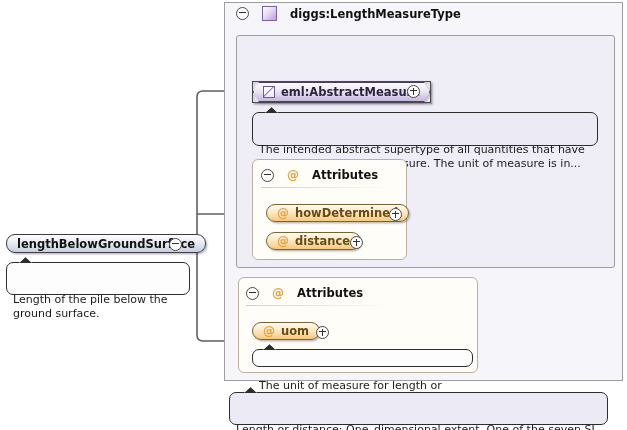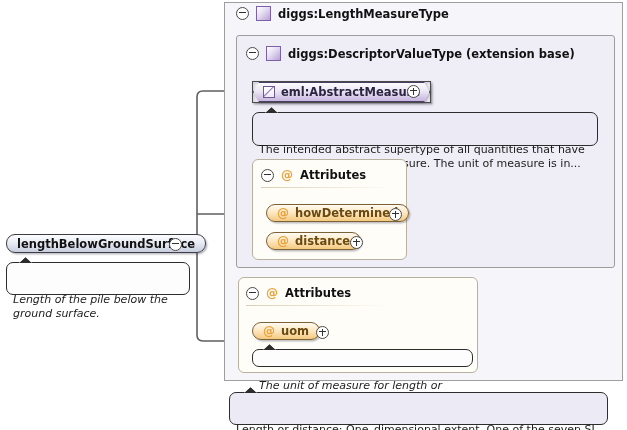--- a/index.html
+++ b/index.html
@@ -16,21 +16,21 @@
   
   .grpbox{
     position:absolute;box-sizing:border-box;
     border:1px solid #9e9e9e;
     background:#f2f0f7;
   }
   .grpbox.lvl1{background:#f6f5fa;}
   .grpbox.lvl2{background:#efedf6;border-radius:3px;}
 
   .grphdr{
-    position:absolute;display:flex;align-items:center;gap:7px;
+    position:absolute;display:flex;align-items:center;gap:13px;
     font-weight:bold;font-size:11.5px;color:#111;white-space:nowrap;
   }
 
   
   .tog{
     width:11px;height:11px;border:1px solid #4a4a4a;border-radius:50%;
     background:#ffffff;position:relative;flex:none;display:inline-block;
   }
   .tog::before{
     content:"";position:absolute;left:2px;top:4px;width:7px;height:1px;background:#333;
@@ -98,21 +98,21 @@
   .sidetog{position:absolute;}
 
   
   .doc{
     position:absolute;box-sizing:border-box;
     border:1px solid #2d2d2d;border-radius:7px;
     padding:3px 6px 3px 6px;
     font-size:11px;line-height:13.5px;color:#1c1c1c;
     font-weight:normal;white-space:pre-line;
   }
-  .doc.white{background:#fdfdfd;font-style:italic;}
+  .doc.white{background:#fdfdfd;}
   .doc.lilac{background:#eceaf4;}
   
   .doc .nub{
     position:absolute;top:-6px;width:13px;height:6px;
     background:inherit;
     clip-path:polygon(0 100%,50% 0,100% 100%);
   }
   .doc .nub::before{
     content:"";position:absolute;left:0;top:0;width:13px;height:6px;
     background:#2d2d2d;
@@ -150,25 +150,20 @@
   <div class="grpbox lvl1" style="left:224px;top:2px;width:399px;height:379px;"></div>
 
   <div class="grphdr" style="left:236px;top:6px;">
     <span class="tog"></span>
     <span class="swatch"></span>
     <span>diggs:LengthMeasureType</span>
   </div>
 
   <div class="grpbox lvl2" style="left:236px;top:35px;width:379px;height:233px;"></div>
 
-  <div class="grphdr" style="left:246px;top:46px;">
-    <span class="tog"></span>
-    <span class="swatch"></span>
-    <span>diggs:DescriptorValueType (extension base)</span>
-  </div>
 
   <div class="pill abstract-wrap" style="left:252px;top:81px;">
     <div class="pill abstract" style="position:relative;left:0;top:0;">
       <span class="absicon"></span>
       <span>eml:AbstractMeasure</span>
     </div>
   </div>
   <span class="tog plus sidetog" style="left:407px;top:85px;"></span>
 
   <div class="doc lilac" style="left:252px;top:112px;width:346px;height:34px;">

